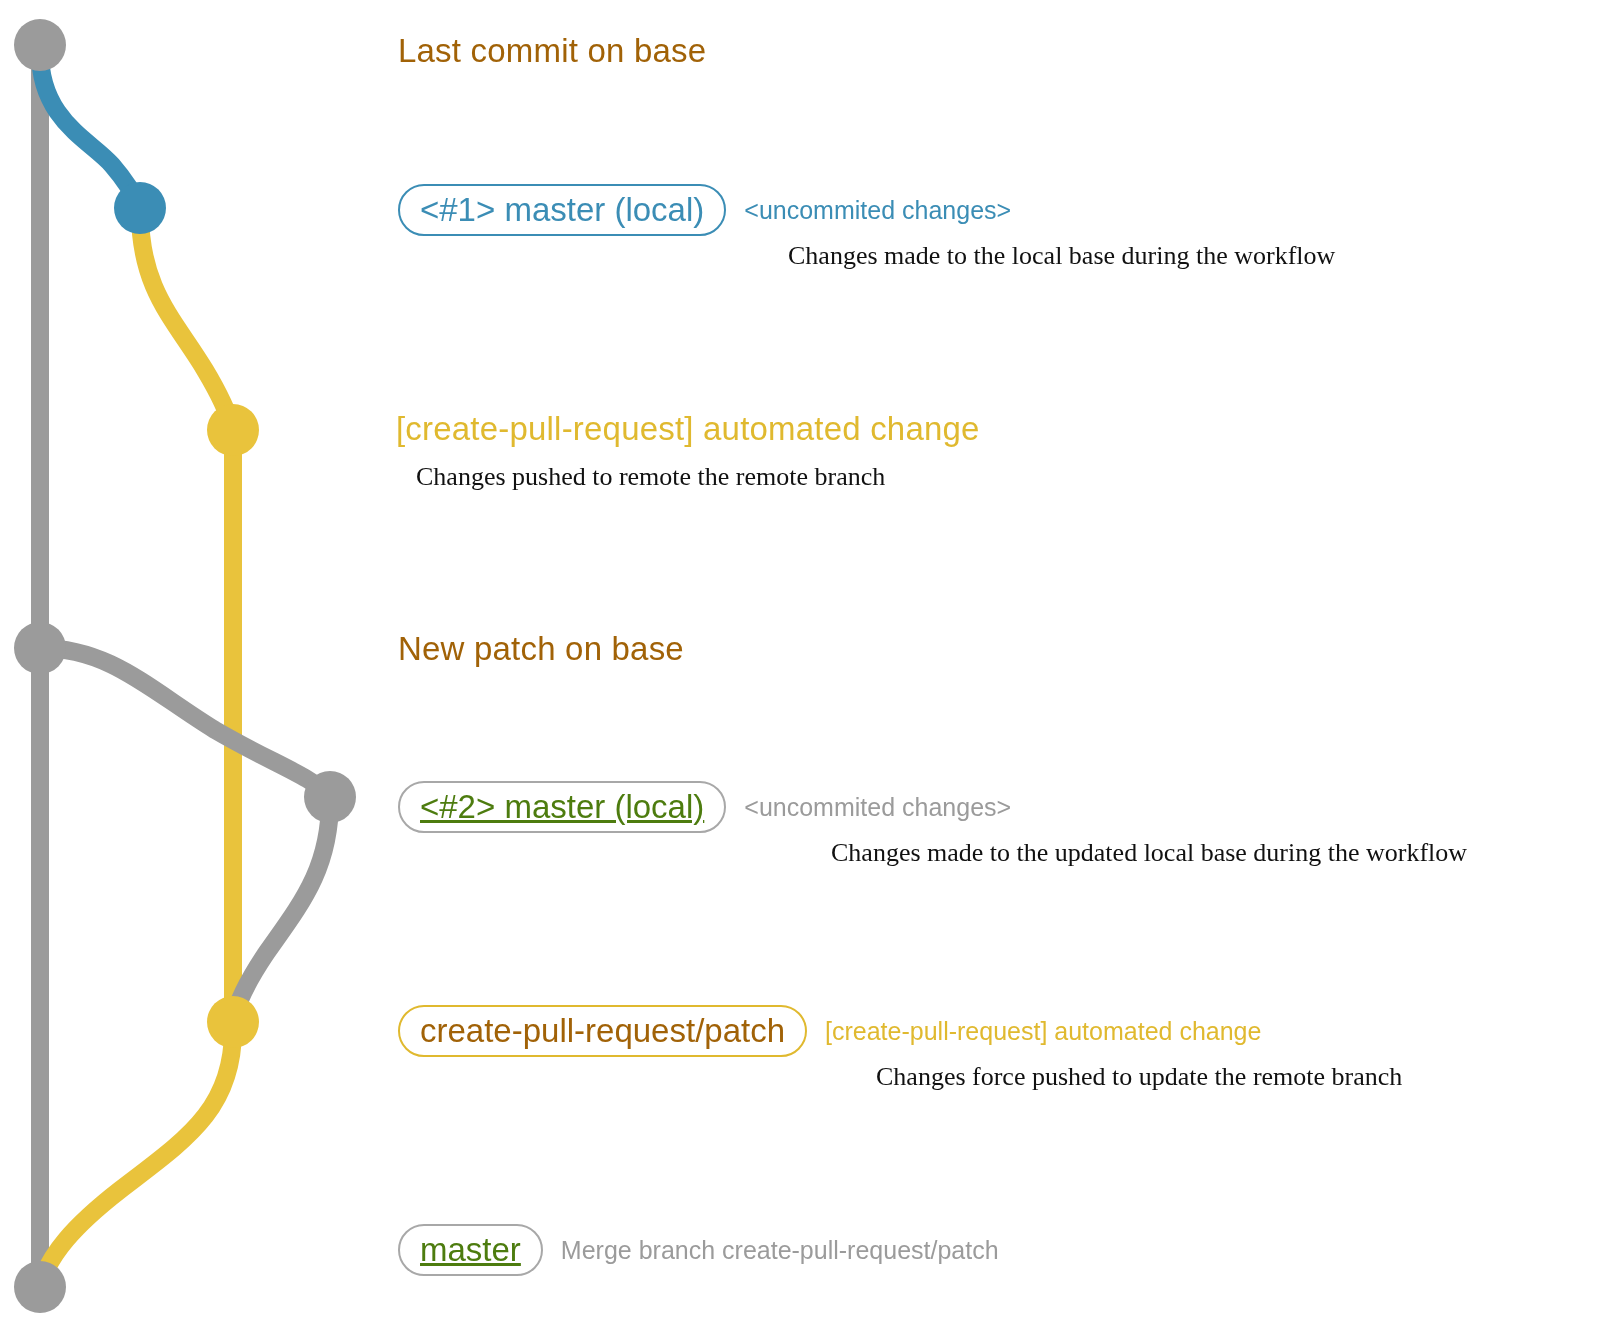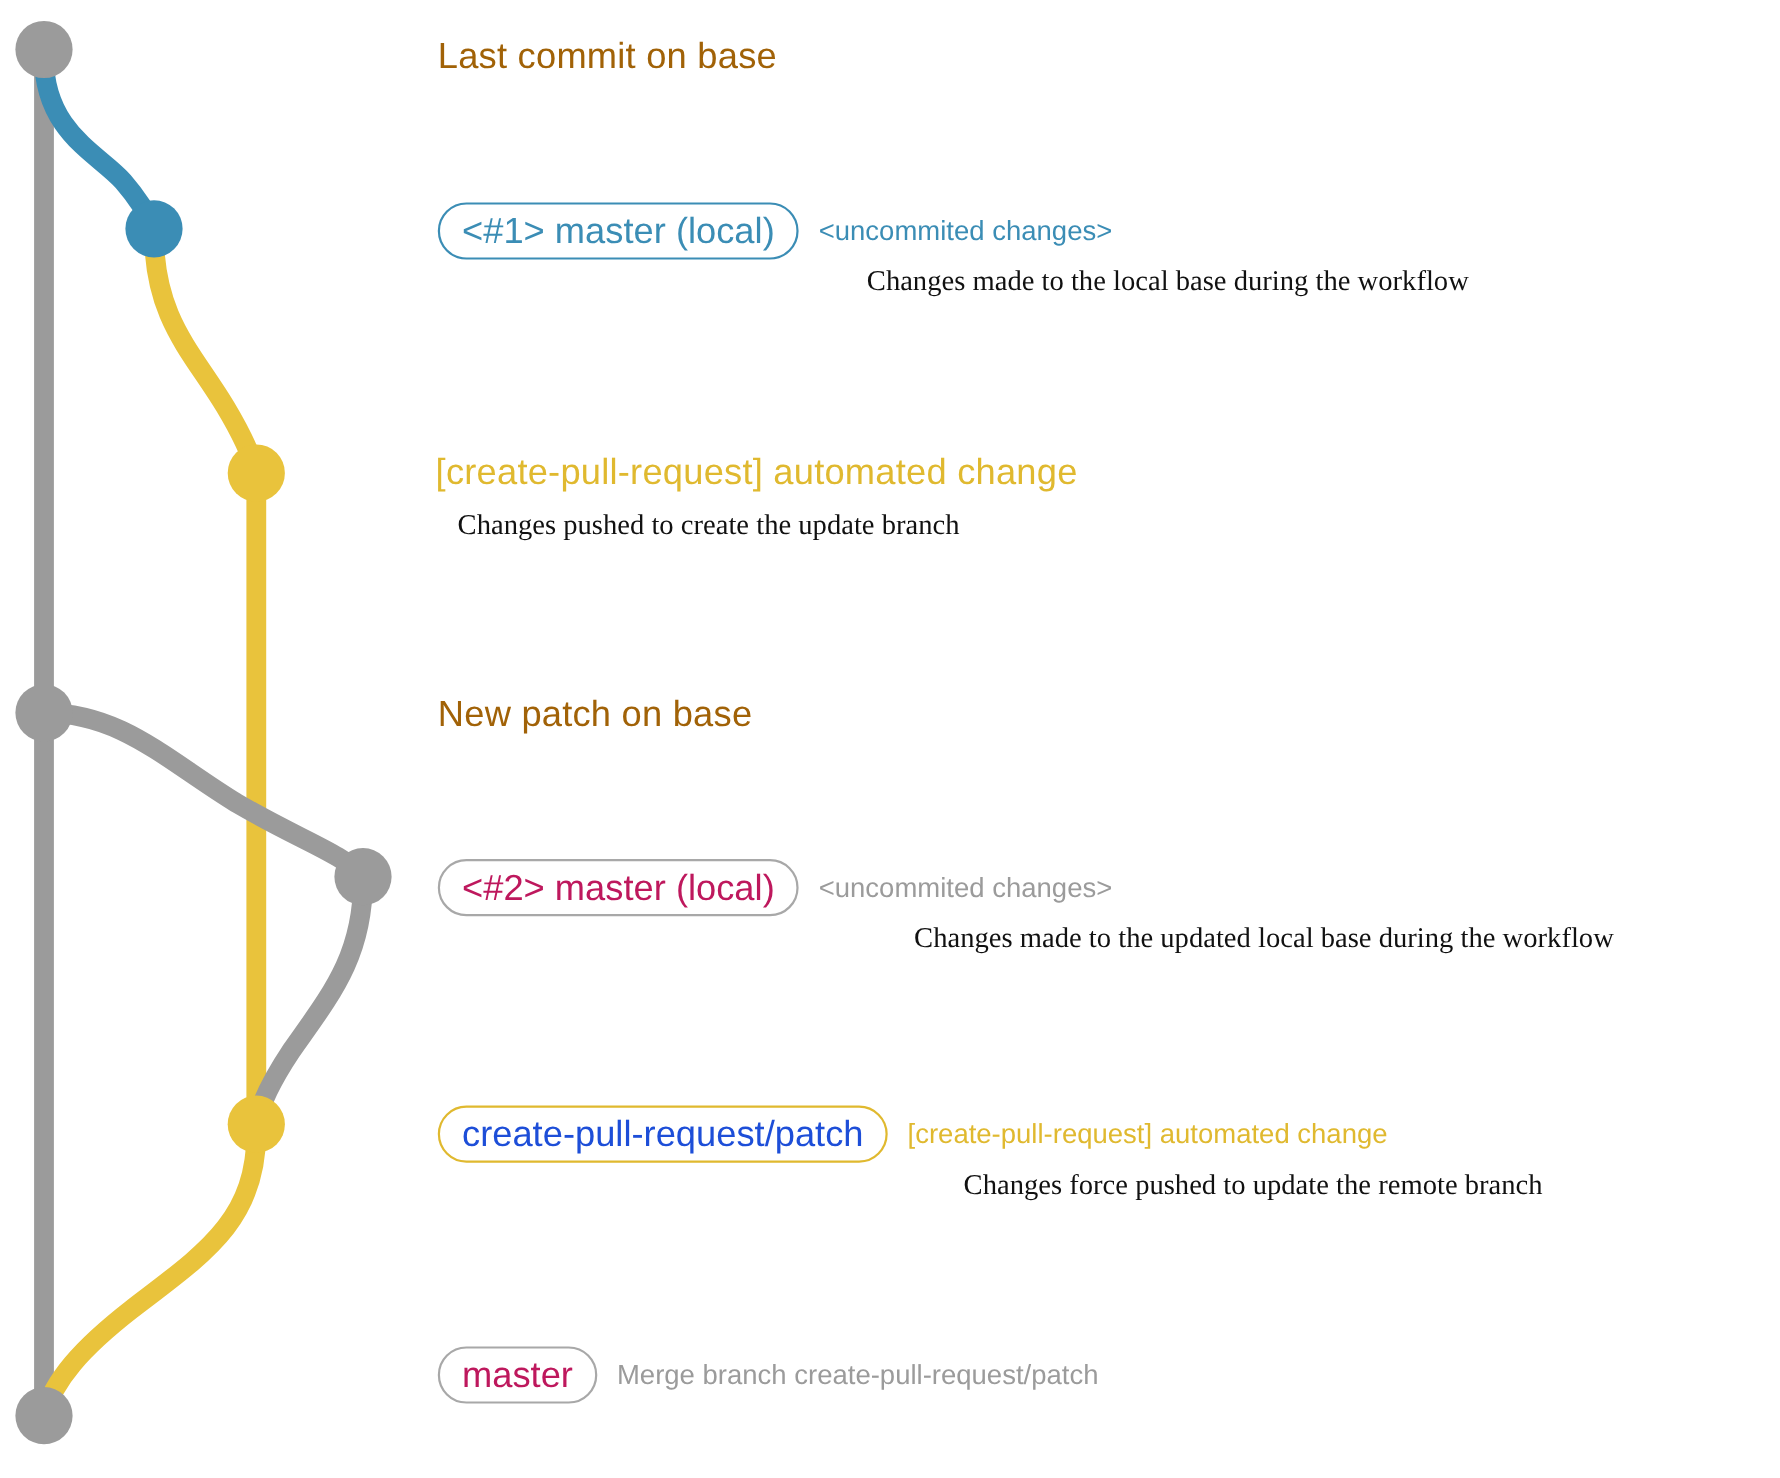--- a/index.html
+++ b/index.html
@@ -54,22 +54,22 @@
     padding: 0 20px;
     border: 2px solid #0c4a6e;
     border-radius: 26px;
     font-family: "Liberation Sans", sans-serif;
     font-size: 33px;
     color: #9b9b9b;
     white-space: nowrap;
     background: transparent;
   }
   .badge.blue   { border-color: #3b8db5; color: #3b8db5; }
-  .badge.yellow { border-color: #e0b92f; color: #1d4ed8; }
-  .badge.gray   { border-color: #a8a8a8; color: #be185d; }
+  .badge.yellow { border-color: #e0b92f; color: #a16207; }
+  .badge.gray   { border-color: #a8a8a8; color: #4d7c0f; text-decoration: underline; }
 
   .commit-msg {
     font-family: "Liberation Sans", sans-serif;
     font-size: 25px;
     white-space: nowrap;
     margin-left: 18px;
   }
   .commit-msg.blue   { color: #3b8db5; }
   .commit-msg.yellow { color: #e0b92f; }
   .commit-msg.gray   { color: #9b9b9b; }
@@ -121,21 +121,21 @@
 
   <div class="row" style="left:398px; top:184px;">
     <span class="badge blue">&lt;#1&gt; master (local)</span>
     <span class="commit-msg blue">&lt;uncommited changes&gt;</span>
   </div>
   <div class="desc" style="left:788px; top:241px;">Changes made to the local base during the workflow</div>
 
   <div class="row" style="left:396px; top:410px;">
     <span class="plain-label yellow-text">[create-pull-request] automated change</span>
   </div>
-  <div class="desc" style="left:416px; top:462px;">Changes pushed to create the update branch</div>
+  <div class="desc" style="left:416px; top:462px;">Changes pushed to remote the remote branch</div>
 
   <div class="row" style="left:398px; top:630px;">
     <span class="plain-label gray-text">New patch on base</span>
   </div>
 
   <div class="row" style="left:398px; top:781px;">
     <span class="badge gray">&lt;#2&gt; master (local)</span>
     <span class="commit-msg gray">&lt;uncommited changes&gt;</span>
   </div>
   <div class="desc" style="left:831px; top:838px;">Changes made to the updated local base during the workflow</div>

